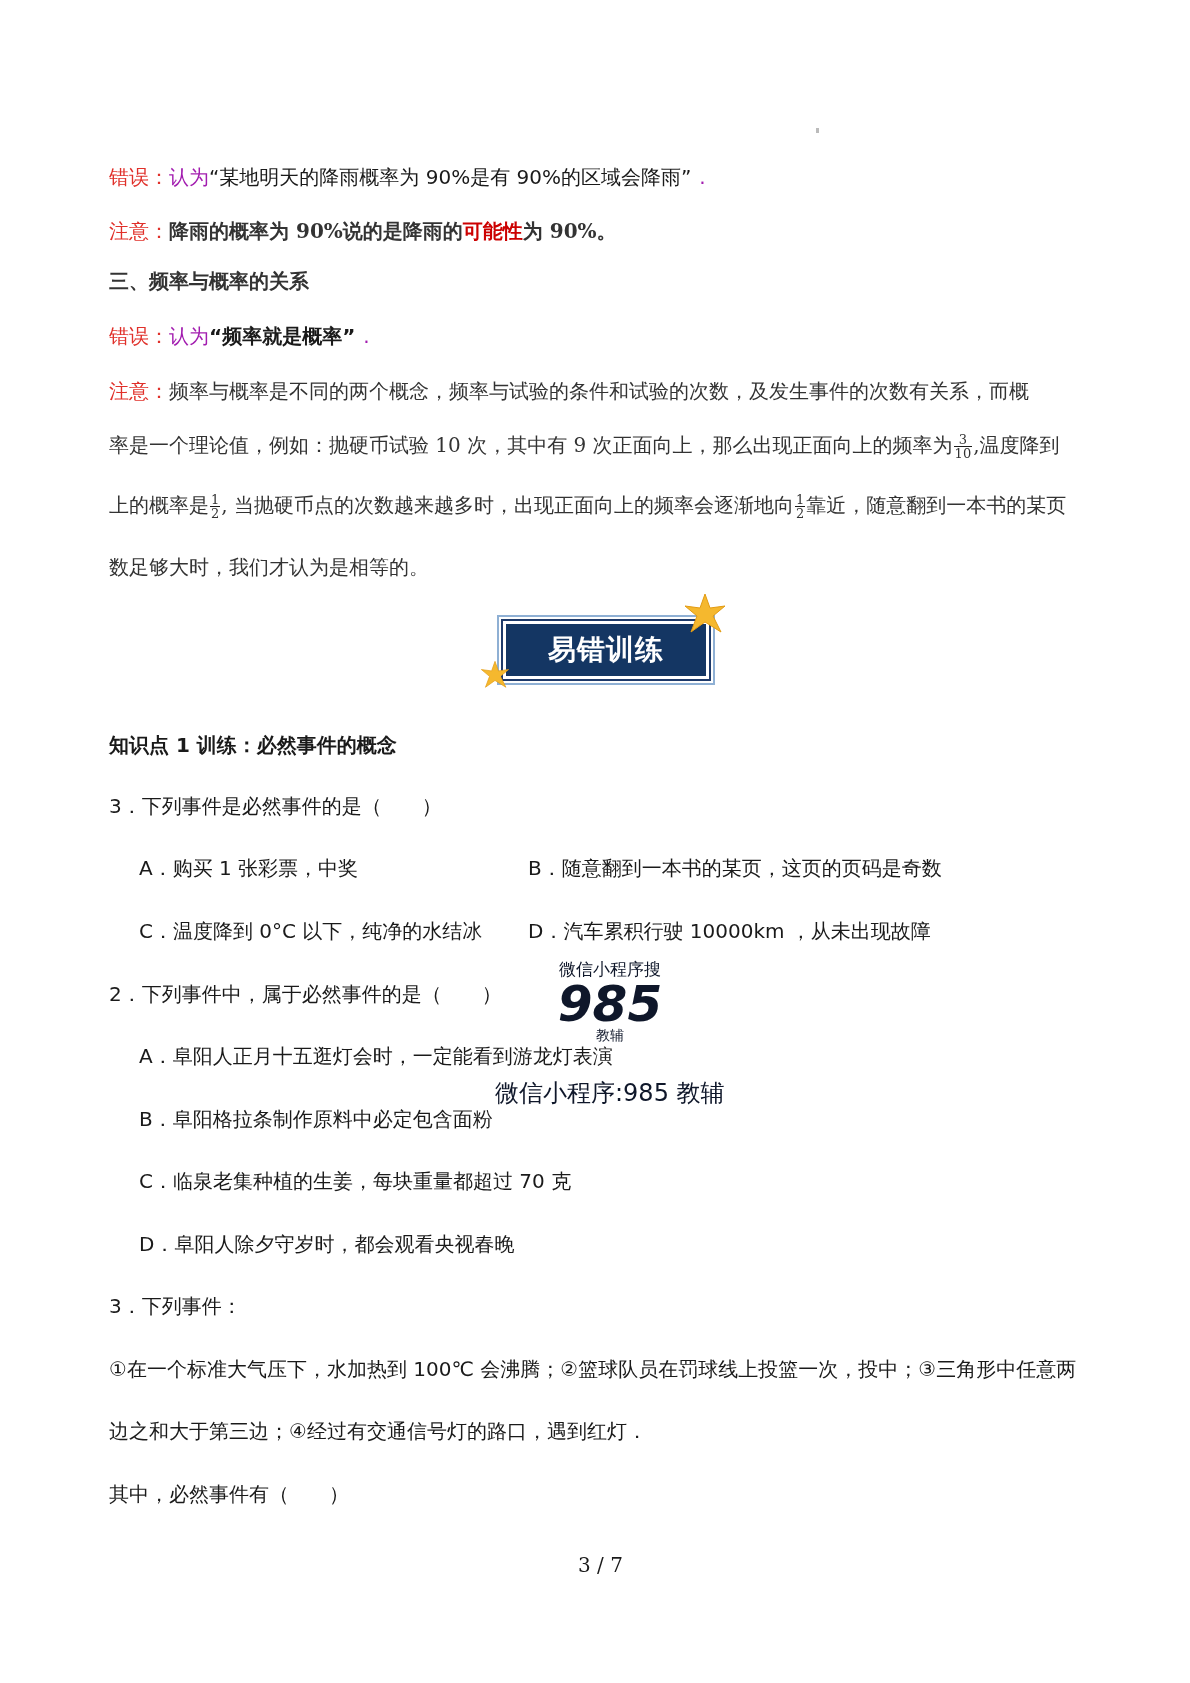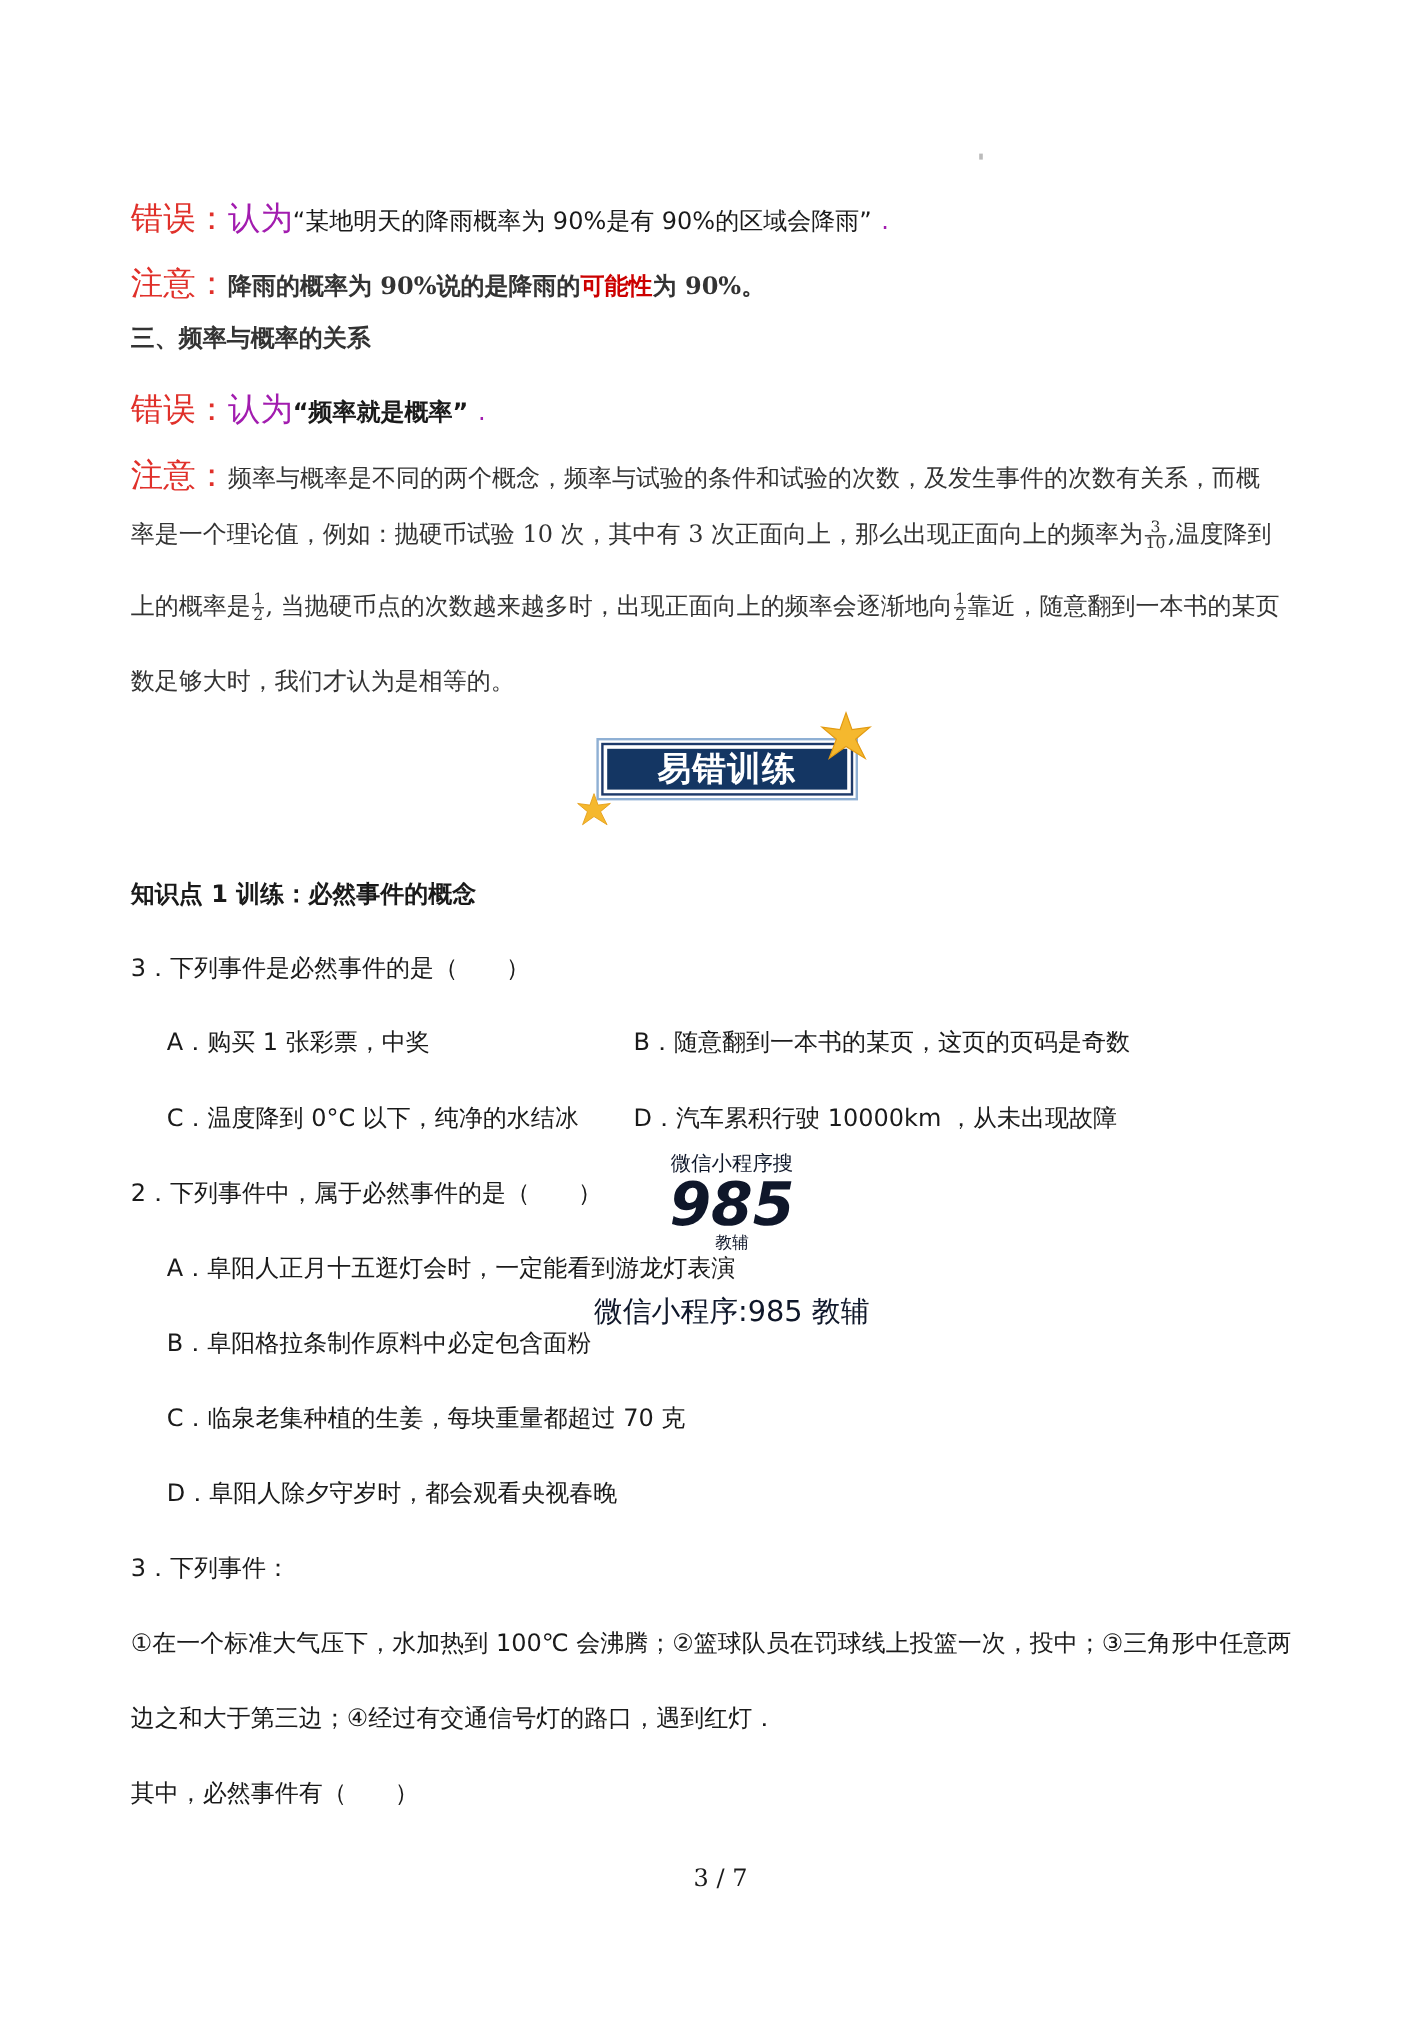--- a/index.html
+++ b/index.html
@@ -3,29 +3,29 @@
 <meta charset="utf-8">
 <style>
   html, body { margin: 0; padding: 0; background: #ffffff; }
   body { width: 1190px; height: 1683px; position: relative; overflow: hidden;
          font-family: "DejaVu Sans", "Liberation Sans", sans-serif; color: #1a1a1a; }
   .abs { position: absolute; white-space: nowrap; }
   .serif { font-family: "DejaVu Serif", "Liberation Serif", serif; }
   .sans { font-family: "DejaVu Sans", "Liberation Sans", sans-serif; }
   .red { color: #e0302a; }
   .dark-red { color: #cc0000; font-weight: bold; }
-  .label { font-family: Liberation Mono, monospace; font-size: 27px; }
+  .label { font-family: Liberation Mono, monospace; font-size: 20px; }
   .gray { color: #a21caf; }
   .bold { font-weight: bold; }
   .p20 { font-size: 20px; }
   .frac { display: inline-block; vertical-align: middle; text-align: center; font-size: 13px;
           line-height: 13px; margin: 0 1px; font-family: "DejaVu Serif", "Liberation Serif", serif; }
   .frac .num { display: block; border-bottom: 1px solid #1a1a1a; padding: 0 1px; }
   .frac .den { display: block; padding: 0 1px; }
-  .banner { position: absolute; left: 497px; top: 615px; width: 218px; height: 52px; }
+  .banner { position: absolute; left: 497px; top: 615px; width: 218px; height: 70px; }
   .banner .outer { position: absolute; inset: 0; border: 2px solid #8fb0d4; background: #fff; }
   .banner .mid { position: absolute; left: 4px; top: 4px; right: 4px; bottom: 4px; border: 2px solid #1e3a6a; background: #fff; }
   .banner .inner { position: absolute; left: 9px; top: 9px; right: 9px; bottom: 9px; background: #143663;
                    display: flex; align-items: center; justify-content: center; }
   .banner .inner span { color: #ffffff; font-weight: bold; font-size: 28px; letter-spacing: 1px;
                         font-family: "DejaVu Sans", "Liberation Sans", sans-serif; }
   .star { position: absolute; }
   .watermark { position: absolute; color: #0f172a; }
 </style>
 </head>
@@ -45,21 +45,21 @@
 
 <div class="abs p20" style="left:109px;top:323px;">
   <span class="label red">错误：</span><span class="label gray">认为</span><span class="sans bold">“频率就是概率”</span><span class="gray" style="margin-left:8px;">.</span>
 </div>
 
 <div class="abs serif p20" style="left:109px;top:378px;">
   <span class="label red">注意：</span><span style="color:#333;">频率与概率是不同的两个概念，频率与试验的条件和试验的次数，及发生事件的次数有关系，而概</span>
 </div>
 
 <div class="abs serif p20" style="left:109px;top:432px;color:#333;">
-  <span>率是一个理论值，例如：抛硬币试验 10 次，其中有 3 次正面向上，那么出现正面向上的频率为</span><span class="frac"><span class="num">3</span><span class="den">10</span></span><span>,温度降到</span>
+  <span>率是一个理论值，例如：抛硬币试验 10 次，其中有 9 次正面向上，那么出现正面向上的频率为</span><span class="frac"><span class="num">3</span><span class="den">10</span></span><span>,温度降到</span>
 </div>
 
 <div class="abs serif p20" style="left:109px;top:492px;color:#333;">
   <span>上的概率是</span><span class="frac"><span class="num">1</span><span class="den">2</span></span><span>, 当抛硬币点的次数越来越多时，出现正面向上的频率会逐渐地向</span><span class="frac"><span class="num">1</span><span class="den">2</span></span><span>靠近，随意翻到一本书的某页</span>
 </div>
 
 <div class="abs serif p20" style="left:109px;top:554px;color:#333;">数足够大时，我们才认为是相等的。</div>
 
 <div class="banner">
   <div class="outer"></div>

